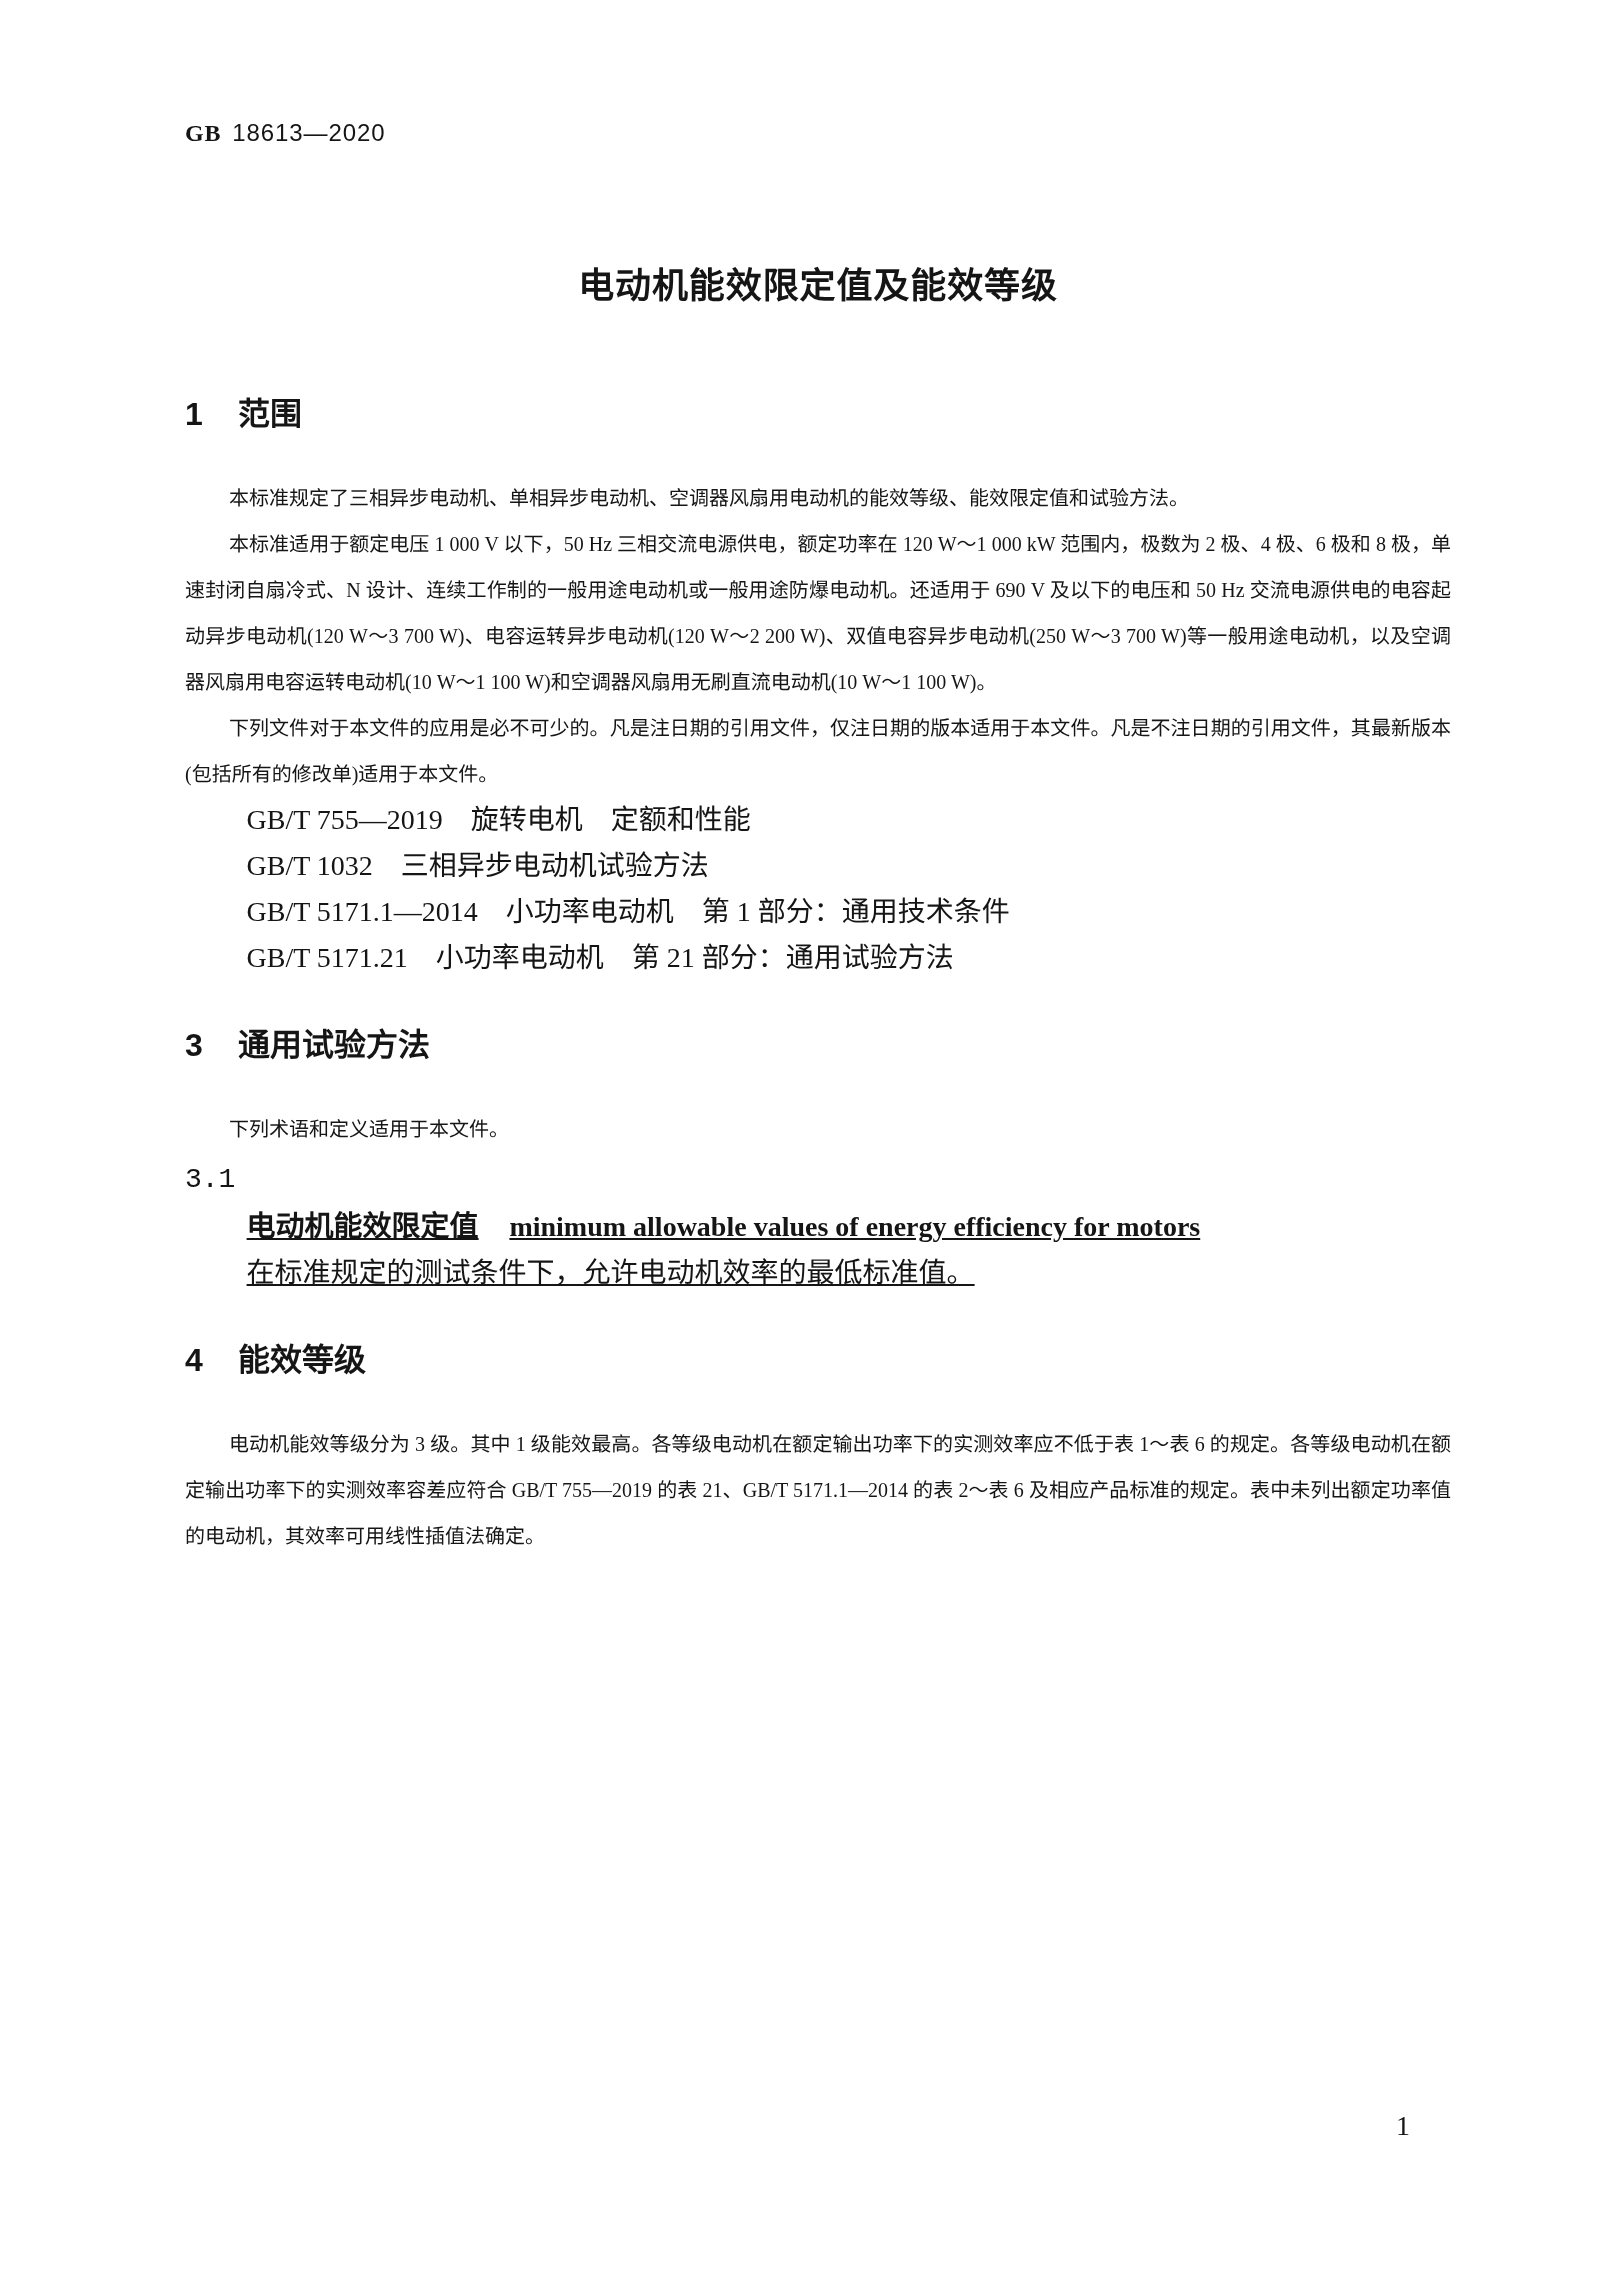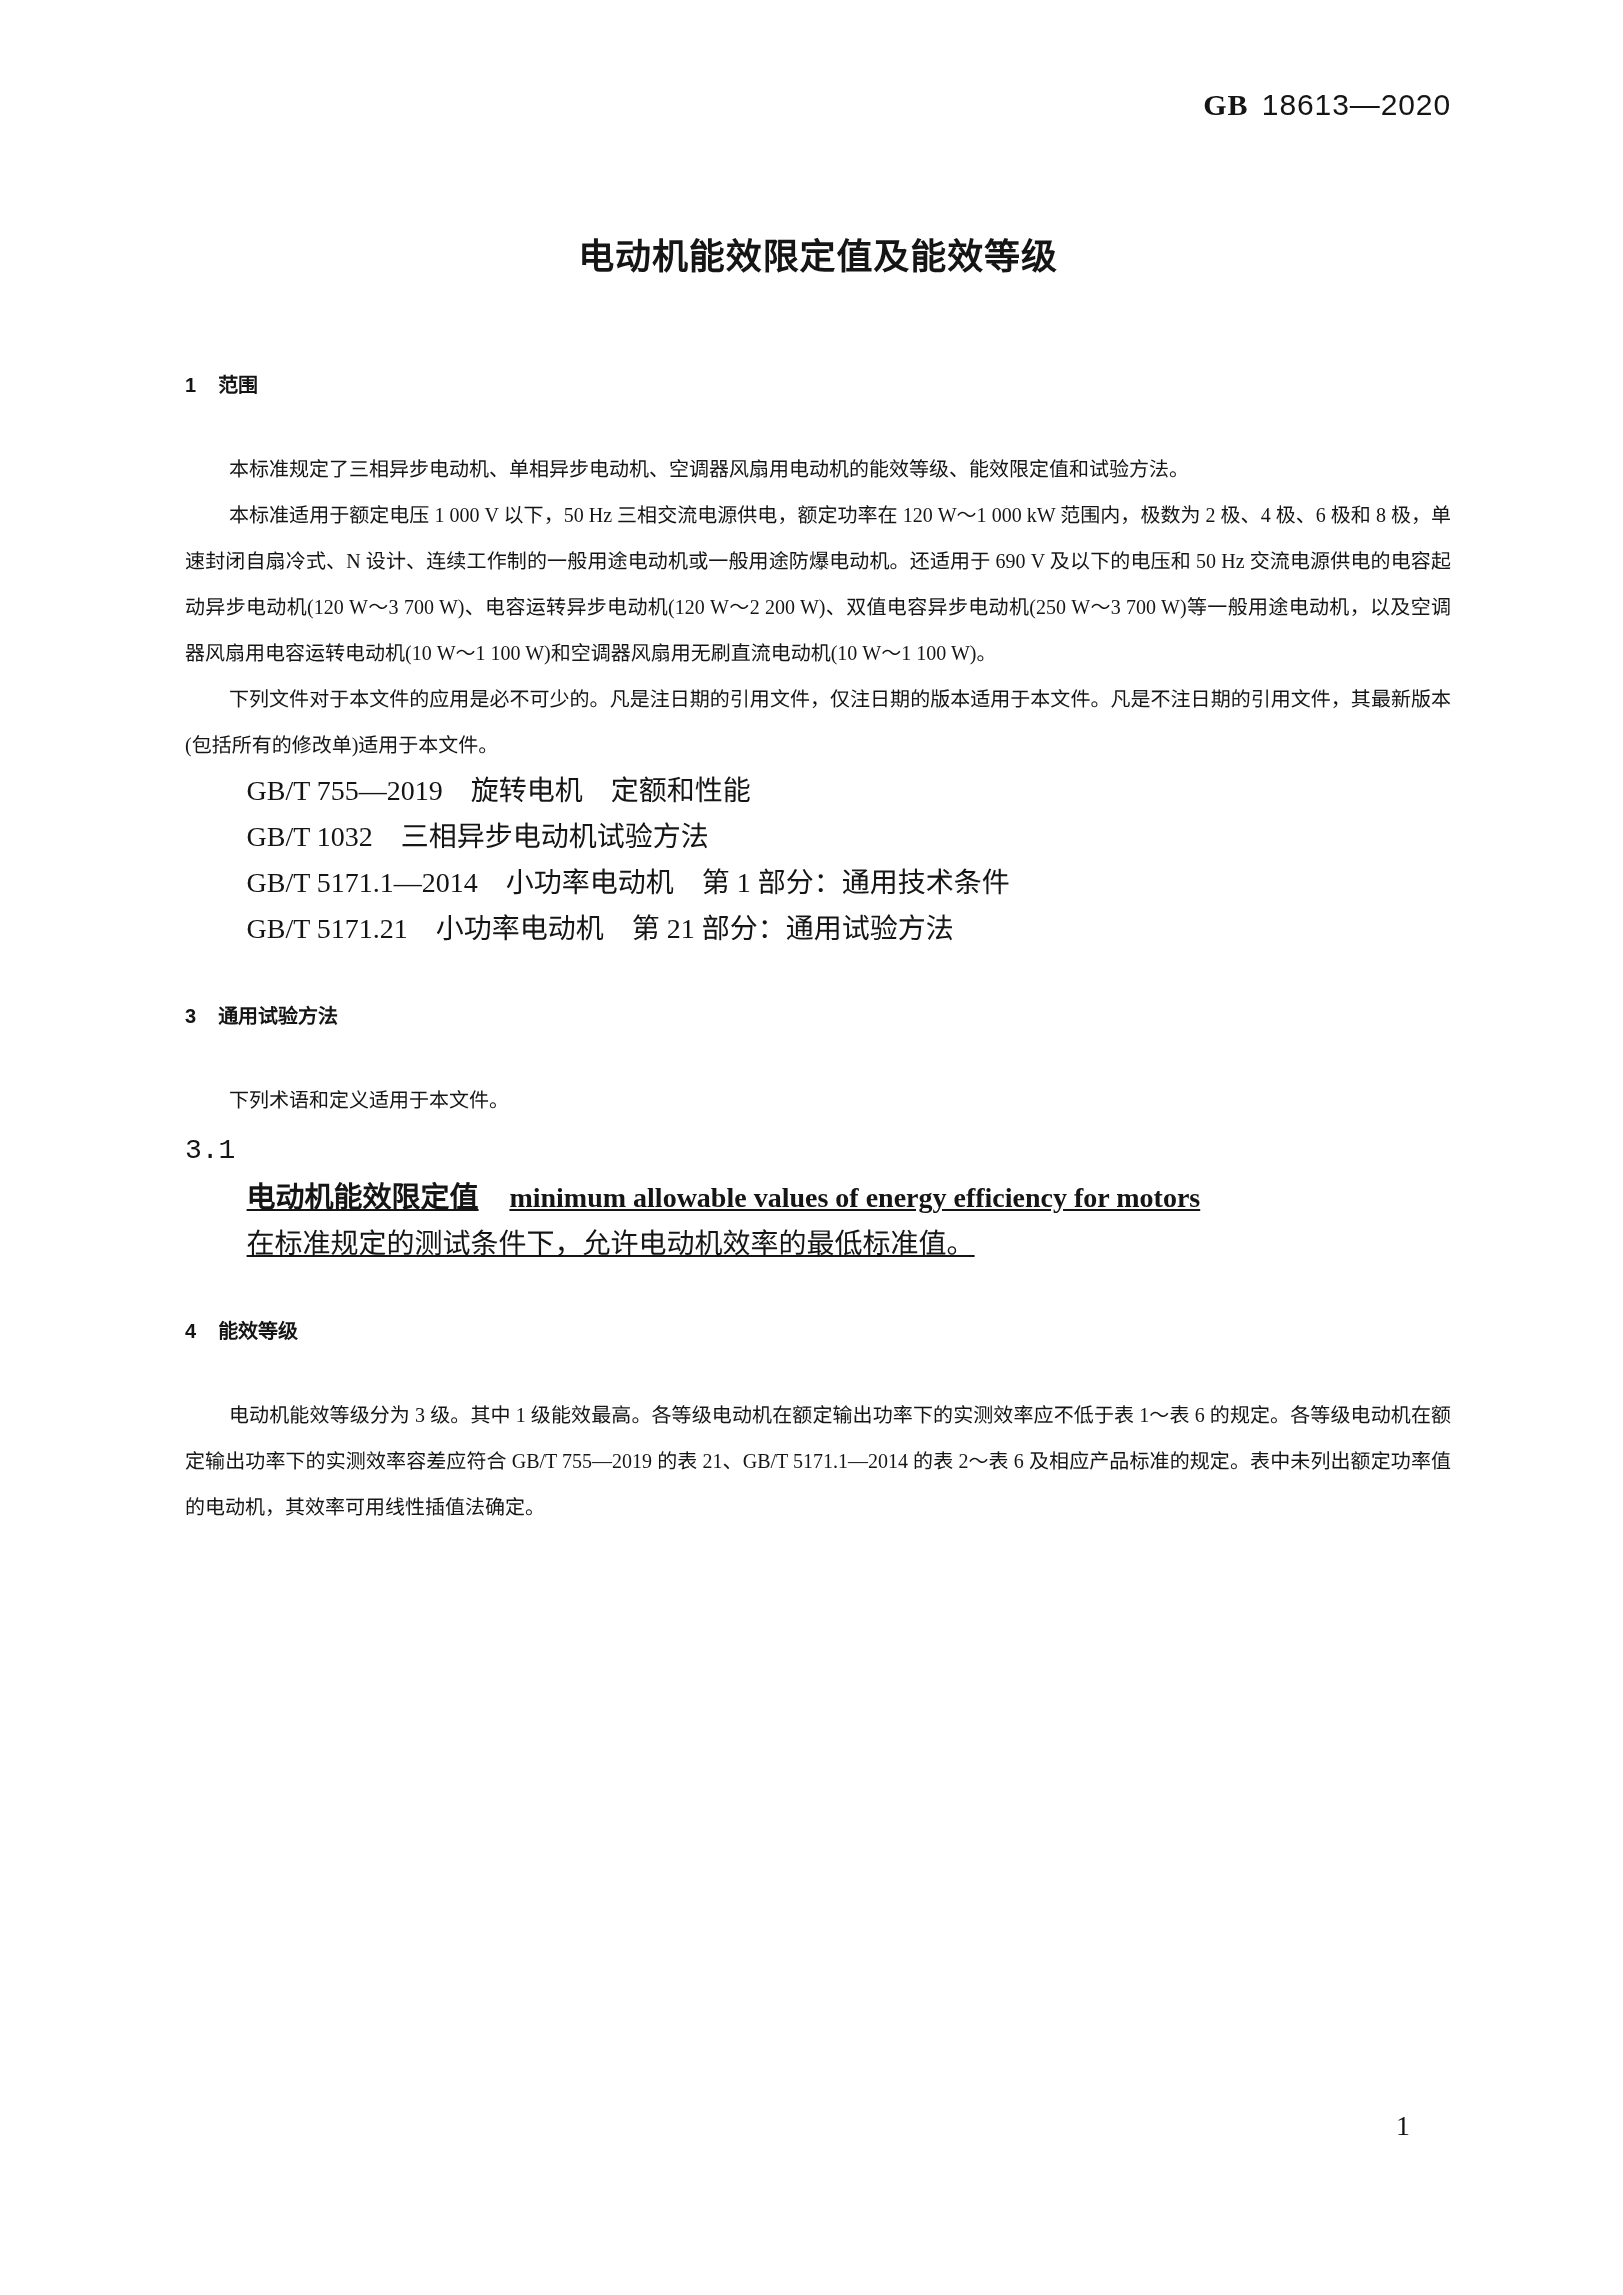--- a/index.html
+++ b/index.html
@@ -17,24 +17,24 @@
     overflow: hidden;
   }
   .content {
     position: absolute;
     left: 185px;
     top: 0;
     width: 1266px;
   }
   
   .doc-code {
-    margin-top: 86px;
-    font-size: 30px;
+    margin-top: 114px;
+    font-size: 24px;
     line-height: 37px;
-    text-align: right;
+    text-align: left;
     white-space: nowrap;
   }
   .code-prefix {
     font-family: "Liberation Serif", "DejaVu Serif", serif;
     font-weight: 700;
     letter-spacing: 0.9px;
   }
   .code-number {
     font-family: "Liberation Sans", "DejaVu Sans", sans-serif;
     font-weight: 400;
@@ -49,21 +49,21 @@
     font-size: 36px;
     line-height: 55px;
     text-align: center;
     letter-spacing: 0.9px;
   }
   
   .sec-heading {
     margin: 42px 0 39px 0;
     font-family: "Liberation Sans", "DejaVu Sans", sans-serif;
     font-weight: 700;
-    font-size: 20px;
+    font-size: 32px;
     line-height: 44px;
   }
   .sec-heading.first {
     margin-top: 79px;
   }
   .sec-num {
     display: inline-block;
     margin-right: 1.1em;
   }
   

